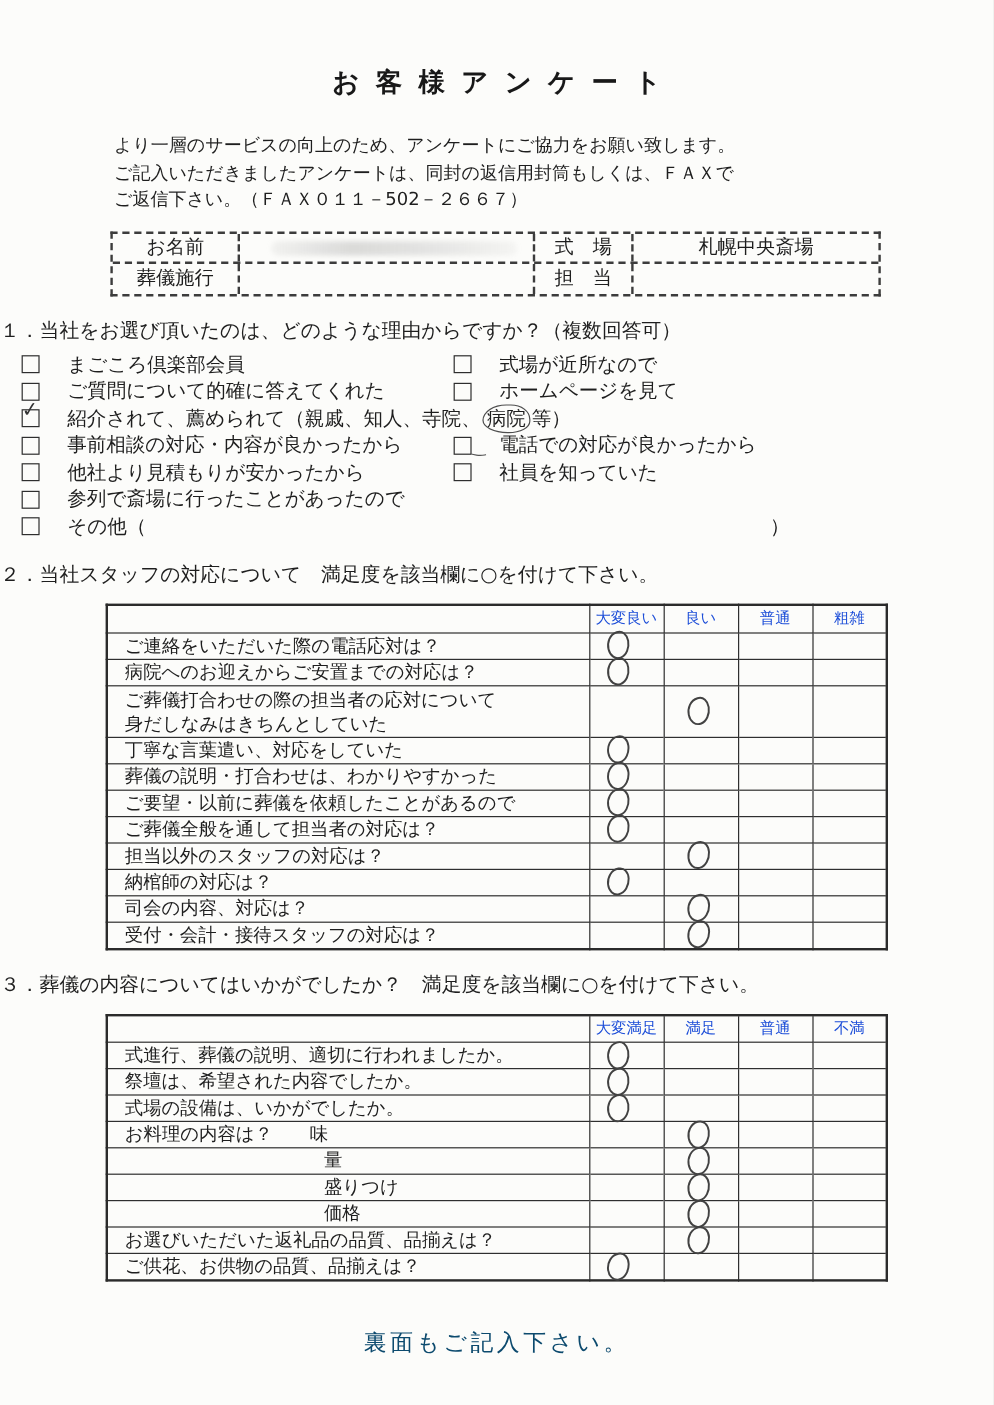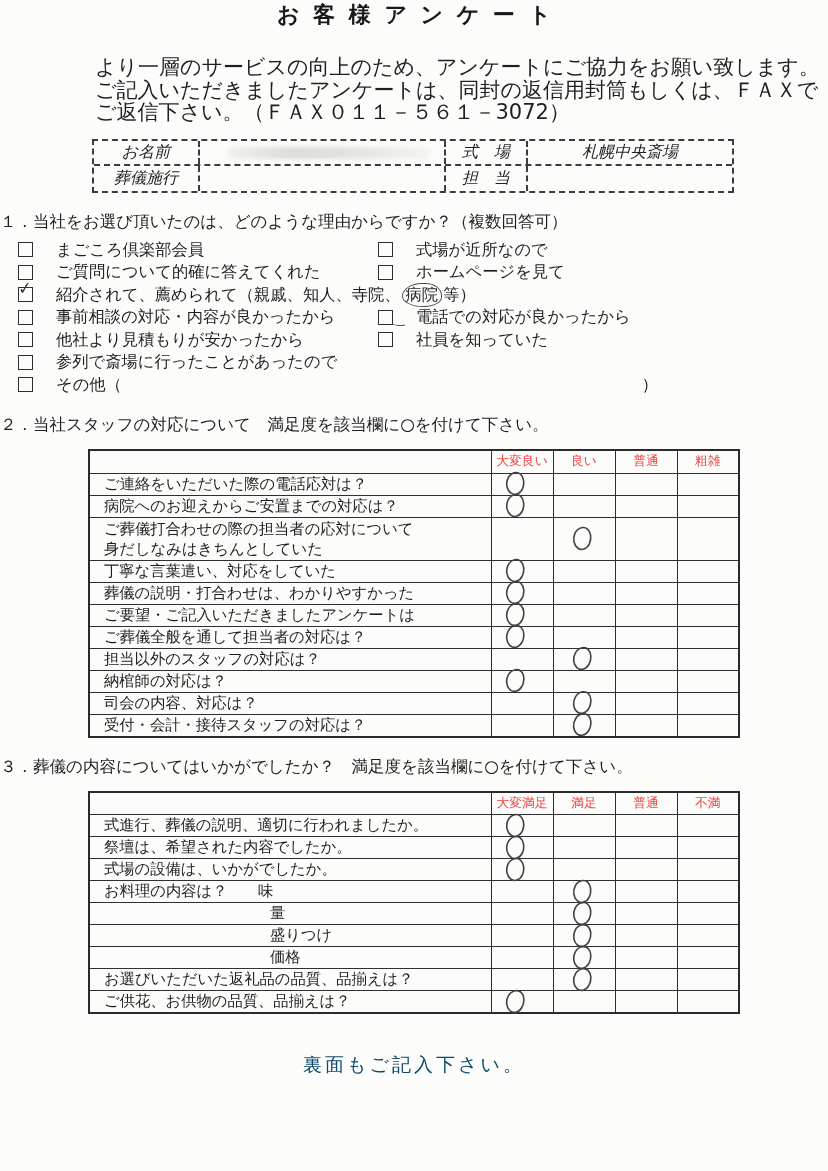--- a/index.html
+++ b/index.html
@@ -4,28 +4,28 @@
 <style>
   html,body{margin:0;padding:0;background:#e8e8e6;}
   .page{
     width:828px;height:1171px;margin:0 auto;position:relative;
     background:#fcfcfa;color:#1e1e1e;overflow:hidden;
     font-family:"DejaVu Sans","Liberation Sans",sans-serif;
     box-sizing:border-box;
   }
   
   .title{
-    text-align:center;font-size:22px;font-weight:bold;
+    text-align:center;padding-top:54px;font-size:22px;font-weight:bold;
     letter-spacing:0.62em;text-indent:0.62em;color:#181818;
   }
   
-  .intro{margin:26px 0 0 95px;font-size:21px;line-height:22.5px;font-weight:500;}
+  .intro{margin:26px 0 0 95px;font-size:15px;line-height:22.5px;font-weight:500;}
   
   .info-box{
-    margin:15px 0 0 92px;width:642px;border:2px dashed #3c3c3c;box-sizing:border-box;font-style:italic;
+    margin:15px 0 0 92px;width:642px;border:2px dashed #3c3c3c;box-sizing:border-box;
   }
   .ib-row{display:flex;height:25px;box-sizing:border-box;}
   .ib-row.first{border-bottom:2px dashed #3c3c3c;}
   .ib-cell{box-sizing:border-box;font-size:16px;display:flex;align-items:center;justify-content:center;}
   .ib-label{width:106px;border-right:2px dashed #3c3c3c;}
   .ib-val1{width:246px;border-right:2px dashed #3c3c3c;position:relative;justify-content:flex-start;}
   .ib-label2{width:82px;border-right:2px dashed #3c3c3c;}
   .ib-val2{flex:1;}
   .redaction{
     position:absolute;left:26px;top:6px;width:205px;height:12px;border-radius:6px;
@@ -64,21 +64,21 @@
     border-collapse:collapse;margin:13px 0 0 88px;table-layout:fixed;
     border:2px solid #2b2b2b;
   }
   .rating-table td{
     border:1.4px solid #2f2f2f;height:21px;font-size:15.3px;
     box-sizing:border-box;padding:0;vertical-align:middle;
   }
   .rating-table col.c-q{width:402px;}
   .rating-table col.c-a{width:62px;}
   td.q-cell{padding-left:14px;}
-  tr.head-row td{height:23px;font-size:12.8px;text-align:center;color:#ef4444;}
+  tr.head-row td{height:23px;font-size:12.8px;text-align:center;color:#1d4ed8;}
   td.ans-cell{position:relative;text-align:center;}
   tr.dd td{border-bottom:1.5px dashed #3a3a3a;}
   tr.two-line td{height:43px;}
   tr.two-line td.q-cell div{line-height:20px;}
   tr.indent td.q-cell{padding-left:180px;}
   .mark{
     position:absolute;left:50%;top:50%;z-index:2;pointer-events:none;overflow:visible;
   }
   
   .footer{
@@ -89,21 +89,21 @@
 </head>
 <body>
 
 <div class="page">
 
   <div class="title">お客様アンケート</div>
 
   <div class="intro">
     <div>より一層のサービスの向上のため、アンケートにご協力をお願い致します。</div>
     <div>ご記入いただきましたアンケートは、同封の返信用封筒もしくは、ＦＡＸで</div>
-    <div>ご返信下さい。（ＦＡＸ０１１－５６１－3072）</div>
+    <div>ご返信下さい。（ＦＡＸ０１１－502－２６６７）</div>
   </div>
 
   <div class="info-box">
     <div class="ib-row first">
       <div class="ib-cell ib-label">お名前</div>
       <div class="ib-cell ib-val1">
         <span></span>
         <span class="redaction"></span>
       </div>
       <div class="ib-cell ib-label2">式　場</div>
@@ -264,21 +264,21 @@
       <td class="ans-cell">
             <svg class="mark" width="21" height="25" viewBox="0 0 22 26" style="transform: translate(calc(-50% - 7px), -52%) rotate(-2deg);">
     <path d="M11 1.8 C16.2 0.6 19.8 4.8 20.2 10.2 C20.6 16.4 17.6 22.8 12.2 24.2 C7.4 25.4 3.2 21.6 2.4 15.8 C1.6 10 4.6 3.2 11 1.8 Z" fill="none" stroke="#424242" stroke-width="1.7" stroke-linecap="round"></path>
   </svg>
           </td>
           <td class="ans-cell"></td>
           <td class="ans-cell"></td>
           <td class="ans-cell"></td>
     </tr>
     <tr>
-      <td class="q-cell">ご要望・ご記入いただきましたアンケートは</td>
+      <td class="q-cell">ご要望・以前に葬儀を依頼したことがあるので</td>
       <td class="ans-cell">
             <svg class="mark" width="21" height="25" viewBox="0 0 22 26" style="transform: translate(calc(-50% - 7px), -52%) rotate(-1deg);">
     <path d="M11 1.8 C16.2 0.6 19.8 4.8 20.2 10.2 C20.6 16.4 17.6 22.8 12.2 24.2 C7.4 25.4 3.2 21.6 2.4 15.8 C1.6 10 4.6 3.2 11 1.8 Z" fill="none" stroke="#424242" stroke-width="1.7" stroke-linecap="round"></path>
   </svg>
           </td>
           <td class="ans-cell"></td>
           <td class="ans-cell"></td>
           <td class="ans-cell"></td>
     </tr>
     <tr>

